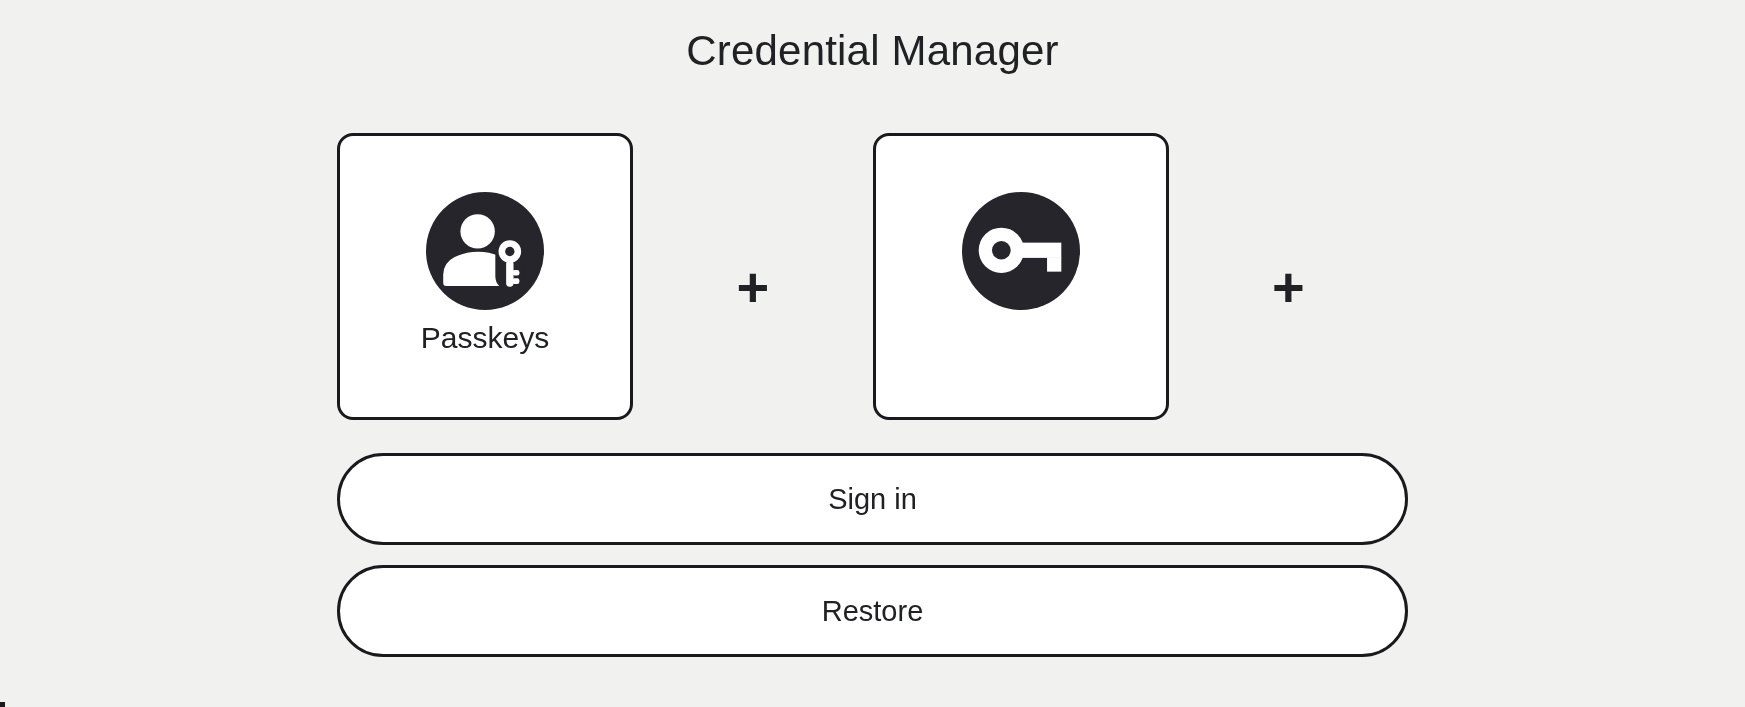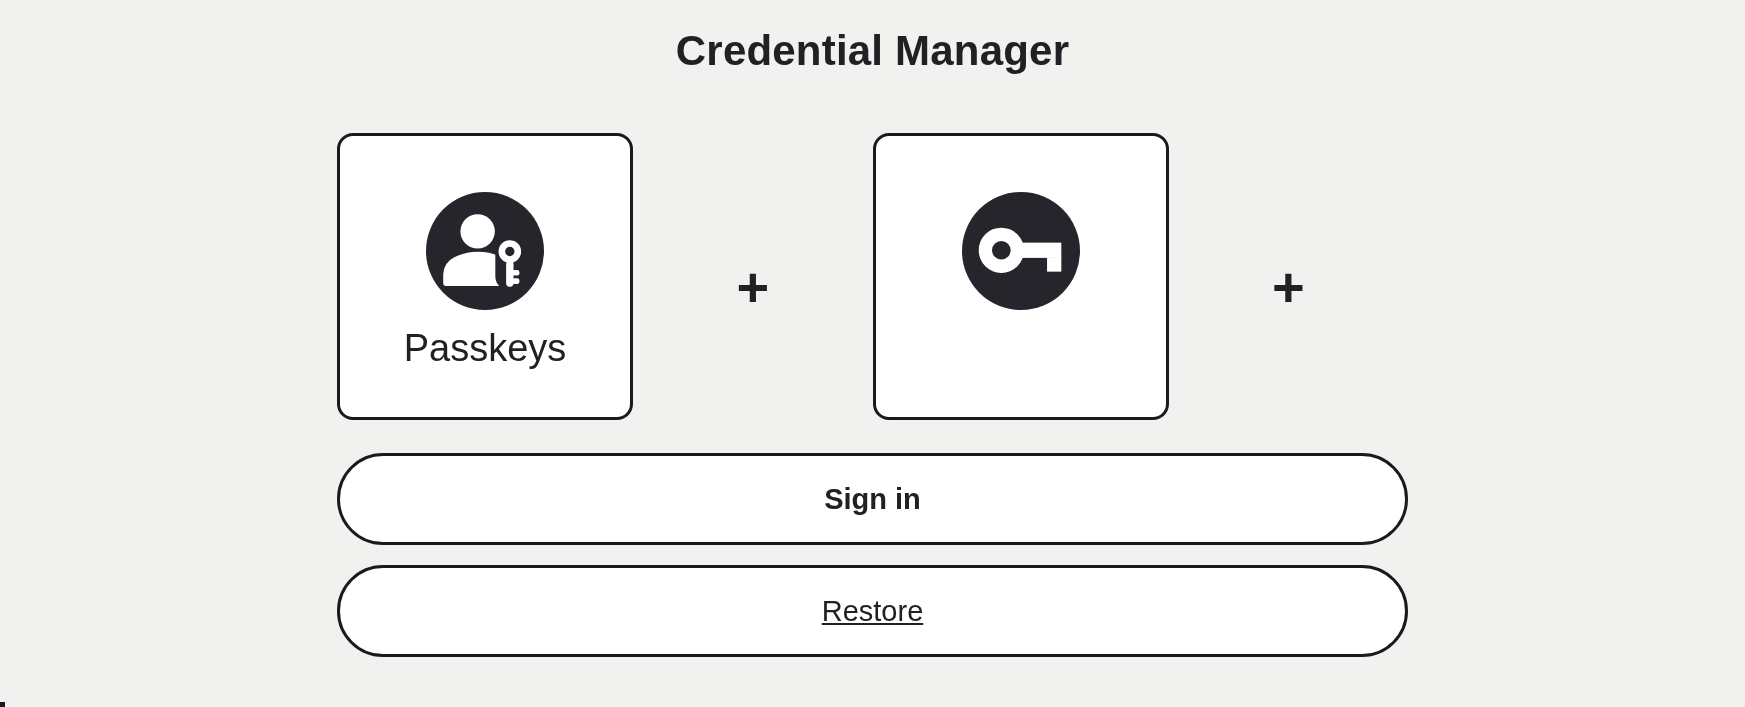--- a/index.html
+++ b/index.html
@@ -7,21 +7,21 @@
     width: 1745px; height: 707px;
     background: #F1F1F0;
     font-family: "Liberation Sans", sans-serif;
     color: #202124;
     position: relative;
     overflow: hidden;
   }
   .page-title {
     position: absolute; top: 27px; left: 0; width: 100%;
     text-align: center;
-    font-size: 42px; font-weight: 700; letter-spacing: 0.2px;
+    font-size: 42px; font-weight: 400; letter-spacing: 0.2px;
     color: #202124;
   }
   .stack {
     position: absolute; left: 337px; top: 0;
     width: 1071px; height: 707px;
   }
   .cards-row {
     position: absolute; top: 133px; left: 0;
     width: 1071px; height: 287px;
     display: flex; justify-content: space-between;
@@ -38,22 +38,22 @@
   .icon-circle {
     width: 118px; height: 118px;
     margin-top: 56px;
     border-radius: 50%;
     background: #25252B;
     display: flex; align-items: center; justify-content: center;
     flex: none;
   }
   .icon-circle svg { width: 118px; height: 118px; display: block; }
   .card-label {
-    margin-top: 20px;
-    font-size: 38px; line-height: 36px; font-weight: 400;
+    margin-top: 10px;
+    font-size: 30px; line-height: 36px; font-weight: 400;
     color: #202124;
   }
   .plus-cell {
     flex: 1;
     display: flex; align-items: center; justify-content: center;
   }
   .plus-sign {
     font-size: 56px; font-weight: 600; line-height: 1;
     margin-top: 20px;
     color: #202124;
@@ -63,22 +63,22 @@
     width: 1071px; height: 92px;
     box-sizing: border-box;
     background: #FFFFFF;
     border: 3px solid #1A1A1E;
     border-radius: 46px;
     display: flex; align-items: center; justify-content: center;
     font-family: "Liberation Sans", sans-serif;
     font-size: 29px; font-weight: 400; color: #202124;
     padding: 0; cursor: pointer;
   }
-  .pill-button.sign-in { top: 453px; font-weight: bold; }
-  .pill-button.restore { top: 565px; text-decoration: underline; }
+  .pill-button.sign-in { top: 453px; }
+  .pill-button.restore { top: 565px; }
   .corner-artifact {
     position: absolute; left: 0; top: 702px;
     width: 5px; height: 5px; background: #1A1A1E;
   }
 </style>
 </head>
 <body>
 
 <div class="page-title">Credential Manager</div>
 

